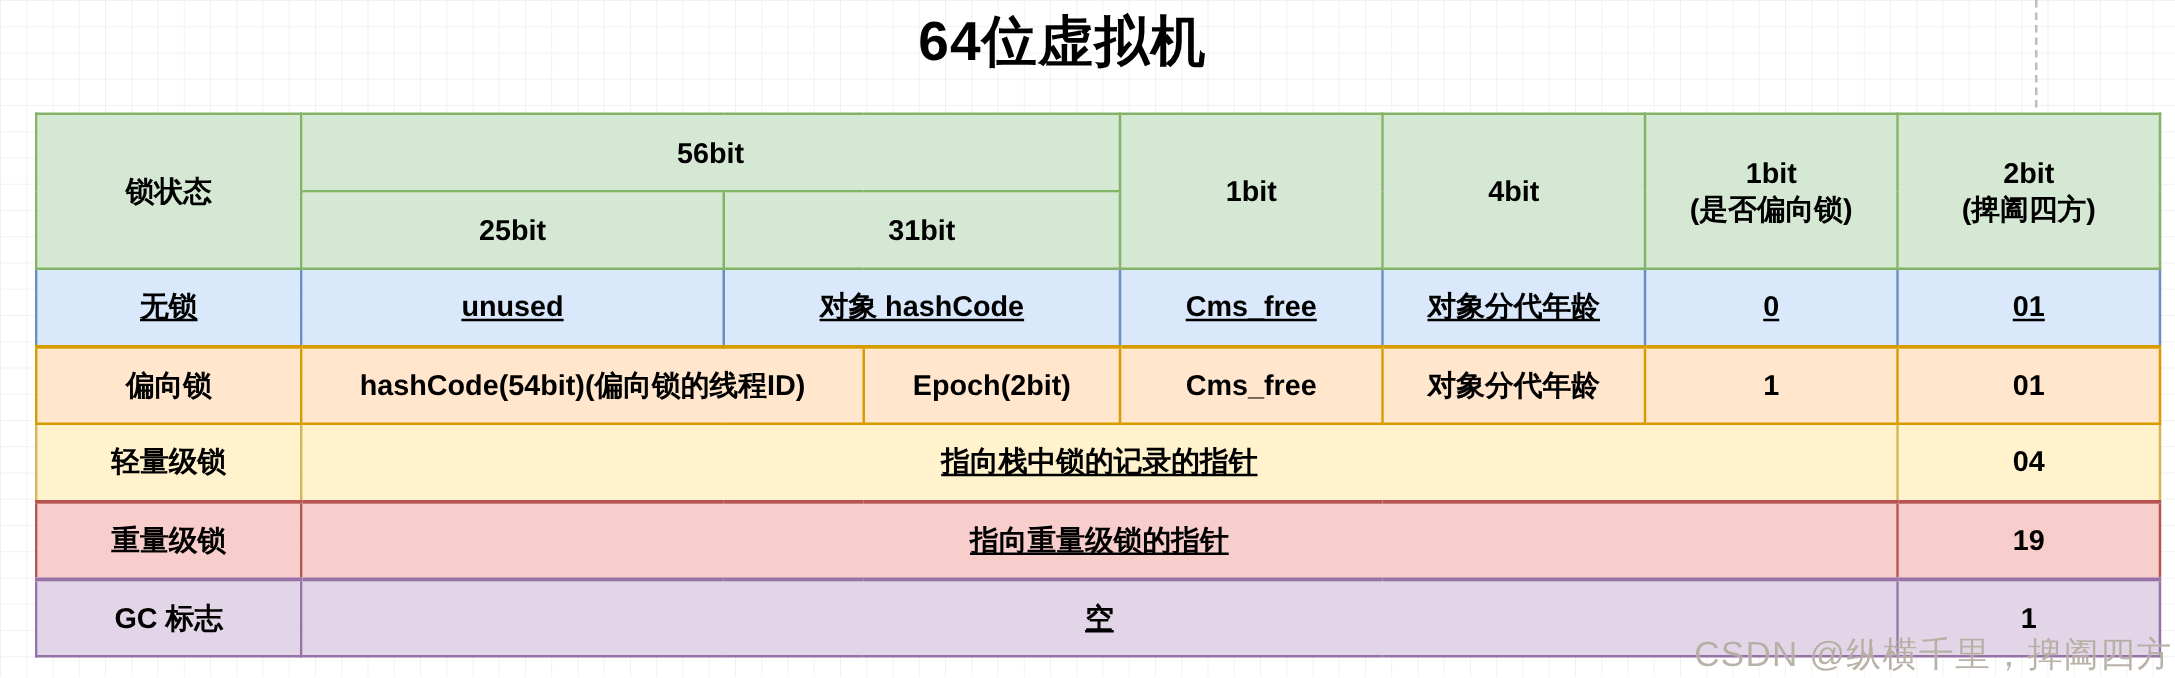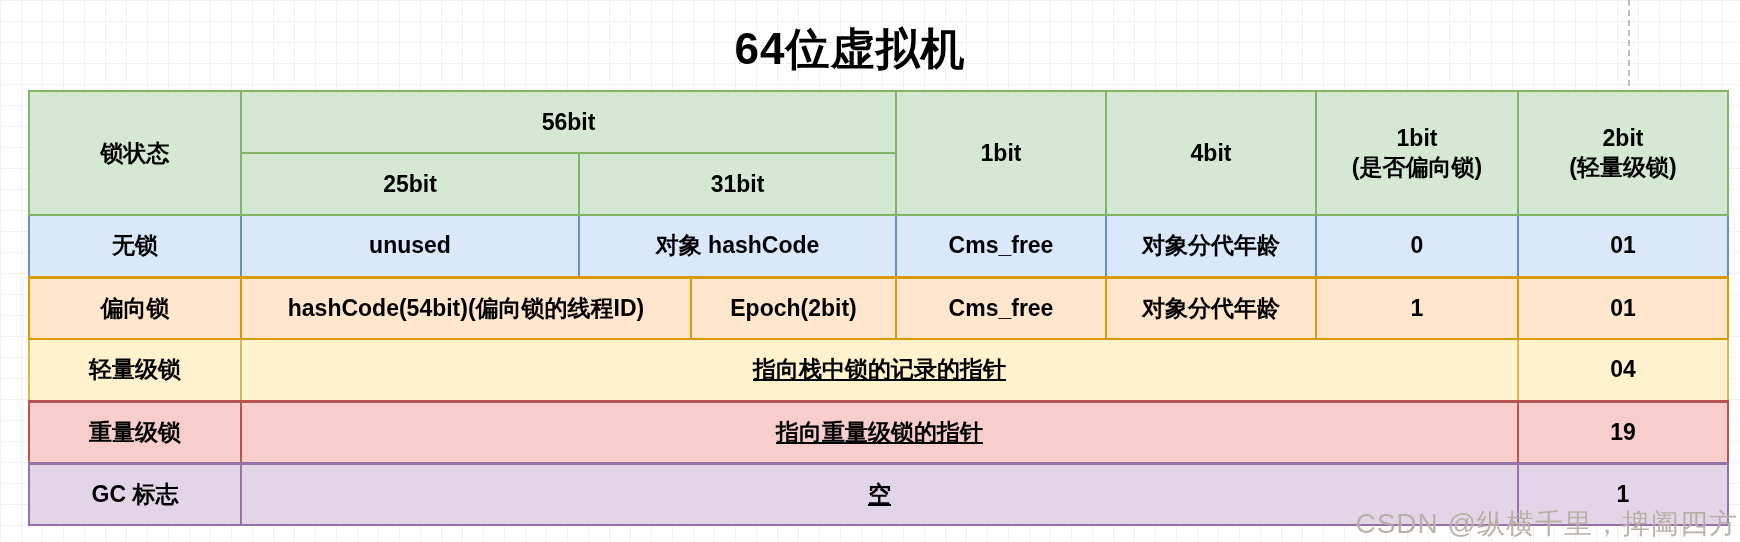--- a/index.html
+++ b/index.html
@@ -11,40 +11,40 @@
     background:
       linear-gradient(#f1f1f1 1px, transparent 1px) 0 0 / 21px 21px,
       linear-gradient(90deg, #f1f1f1 1px, transparent 1px) 0 0 / 21px 21px,
       #ffffff;
   }
   .page-divider{
     position:absolute;left:1628px;top:0;height:86px;width:0;
     border-left:2px dashed #a8a8a8;opacity:.75;
   }
   .title{
-    position:absolute;top:20px;left:0;width:1700px;
+    position:absolute;top:4px;left:0;width:1700px;
     text-align:center;
     font-size:44px;font-weight:bold;color:#000;
     letter-spacing:1px;
   }
   table.lock-table{
     position:absolute;left:28px;top:90px;
     border-collapse:collapse;table-layout:fixed;
     width:1699px;
   }
   table.lock-table td{
     border:2px solid #888;
     text-align:center;vertical-align:middle;
     font-weight:bold;font-size:23px;color:#000;
     padding:0;white-space:nowrap;overflow:hidden;
   }
   tr.hrow{height:62px;}
   tr.drow{height:62px;}
   tr.green > td{background:#d5e8d4;border-color:#82b366;}
-  tr.blue  > td{background:#dae8fc;border-color:#6c8ebf;}
+  tr.blue  > td{background:#dae8fc;border-color:#6c8ebf;text-decoration:underline;}
   tr.orange> td{background:#ffe6cc;border-color:#d79b00;border-top-width:3px;margin-top:36px;}
   tr.yellow> td{background:#fff2cc;border-color:#d6b656;}
   tr.red   > td{background:#f8cecc;border-color:#b85450;border-top-width:3px;}
   tr.purple> td{background:#e1d5e7;border-color:#9673a6;border-top-width:3px;margin-top:46px;}
   td .l2{display:block;line-height:29px;}
   td.span-cell{padding-right:150px;text-decoration:underline;}
   .watermark{
     position:absolute;top:505px;right:2px;
     font-size:28px;font-weight:normal;
     color:rgba(173,165,153,0.85);
@@ -77,21 +77,21 @@
         <td rowspan="2">锁状态</td>
         <td colspan="3">56bit</td>
         <td rowspan="2">1bit</td>
         <td rowspan="2">4bit</td>
         <td rowspan="2">
           <span class="l2">1bit</span>
           <span class="l2">(是否偏向锁)</span>
         </td>
         <td rowspan="2">
           <span class="l2">2bit</span>
-          <span class="l2">(轻量级锁)</span>
+          <span class="l2">(捭阖四方)</span>
         </td>
       </tr>
       <tr class="hrow green">
         <td>25bit</td>
         <td colspan="2">31bit</td>
       </tr>
 
       <tr class="drow blue">
         <td>无锁</td>
         <td>unused</td>

